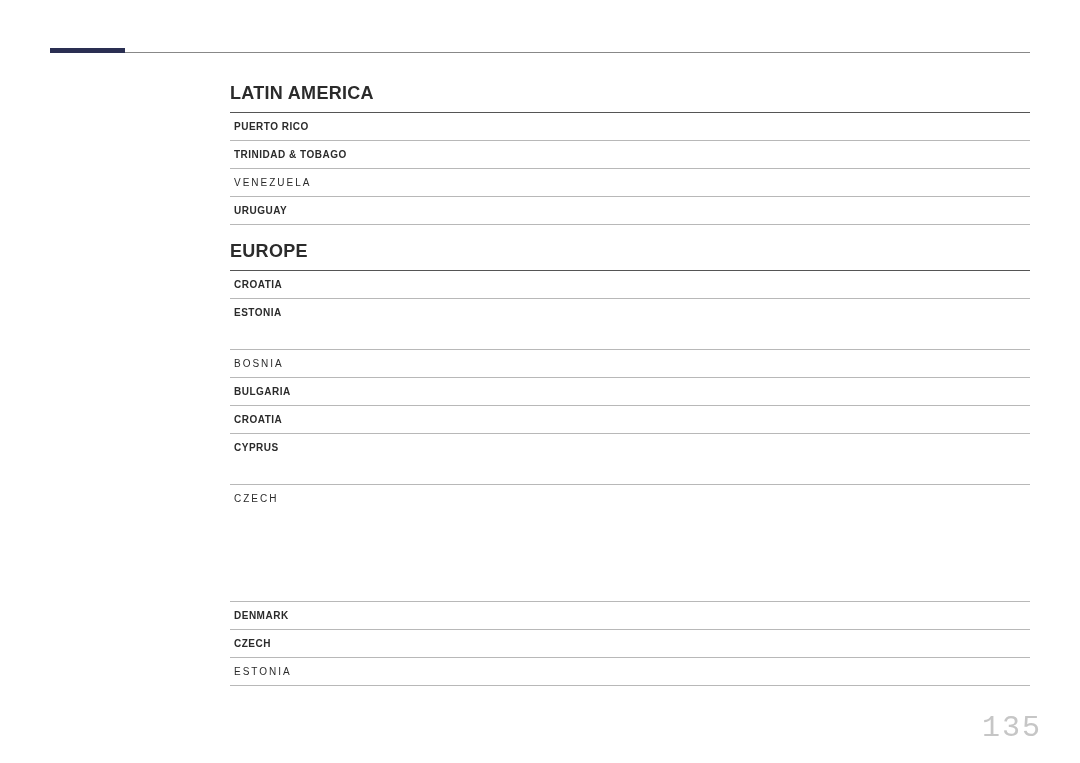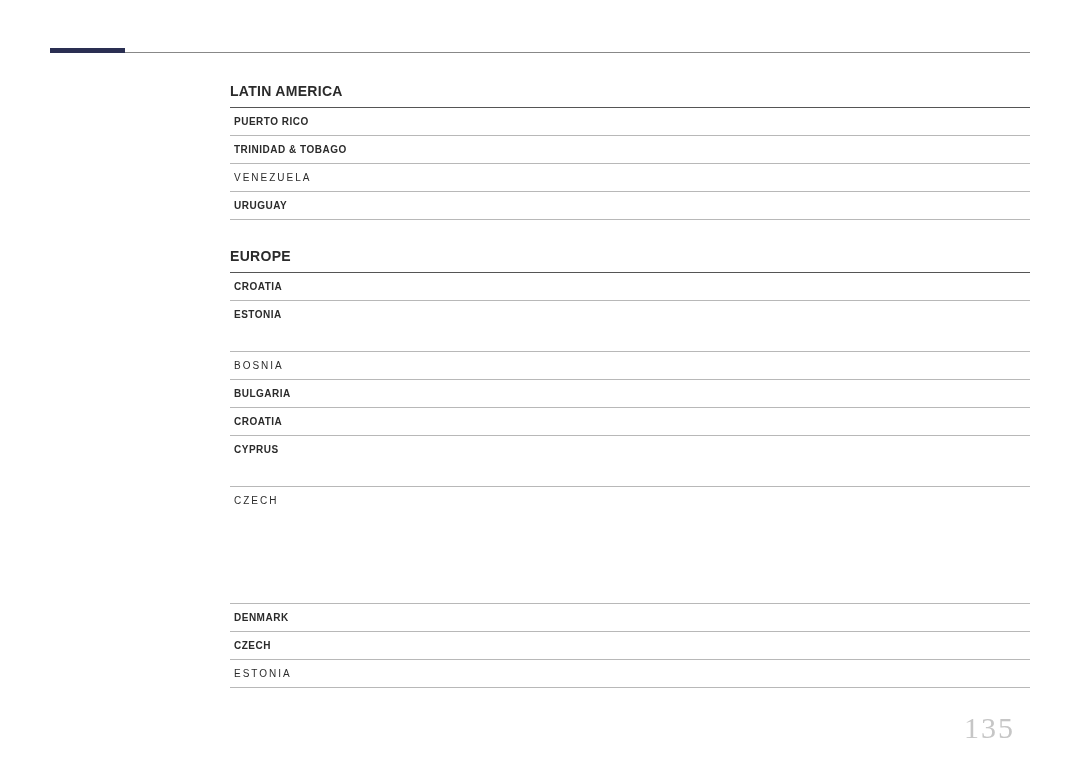--- a/index.html
+++ b/index.html
@@ -33,37 +33,37 @@
   .top-rule-line {
     flex: 1;
     height: 1px;
     background: #888;
     margin-left: 0;
   }
   .content {
     padding-left: 180px;
   }
   .section-title {
-    font-size: 14px;
+    font-size: 18px;
     font-weight: bold;
     color: #2b2b2b;
     margin: 0 0 8px 0;
     letter-spacing: 0.3px;
     text-transform: uppercase;
   }
   .section-rule {
     border-top: 1.5px solid #555;
     margin: 0 0 0 0;
     width: 100%;
   }
   table {
     width: 100%;
     border-collapse: collapse;
     table-layout: fixed;
-    margin-bottom: 28px;
+    margin-bottom: 16px;
     font-size: 10px;
   }
   table col.c1 { width: 26%; }
   table col.c2 { width: 43%; }
   table col.c3 { width: 31%; }
   tr {
     border-bottom: 1px solid #b8b8b8;
   }
   td {
     padding: 8px 4px 8px 4px;
@@ -71,27 +71,27 @@
     color: #2b2b2b;
   }
   td.country {
     font-weight: bold;
     letter-spacing: 0.5px;
   }
   .tall td { height: 34px; }
   .taller td { height: 100px; }
   .page-number {
     position: absolute;
-    right: 65px;
+    right: 38px;
     bottom: 18px;
     font-size: 30px;
     color: #c6c6c6;
     font-weight: 300;
     letter-spacing: 2px;
-    font-family: Liberation Serif, serif;
+    font-family: Liberation Mono, monospace;
   }
 </style>
 </head>
 <body>
 
 <div class="page">
   <div class="top-rule">
     <div class="top-rule-bar"></div>
     <div class="top-rule-line"></div>
   </div>

